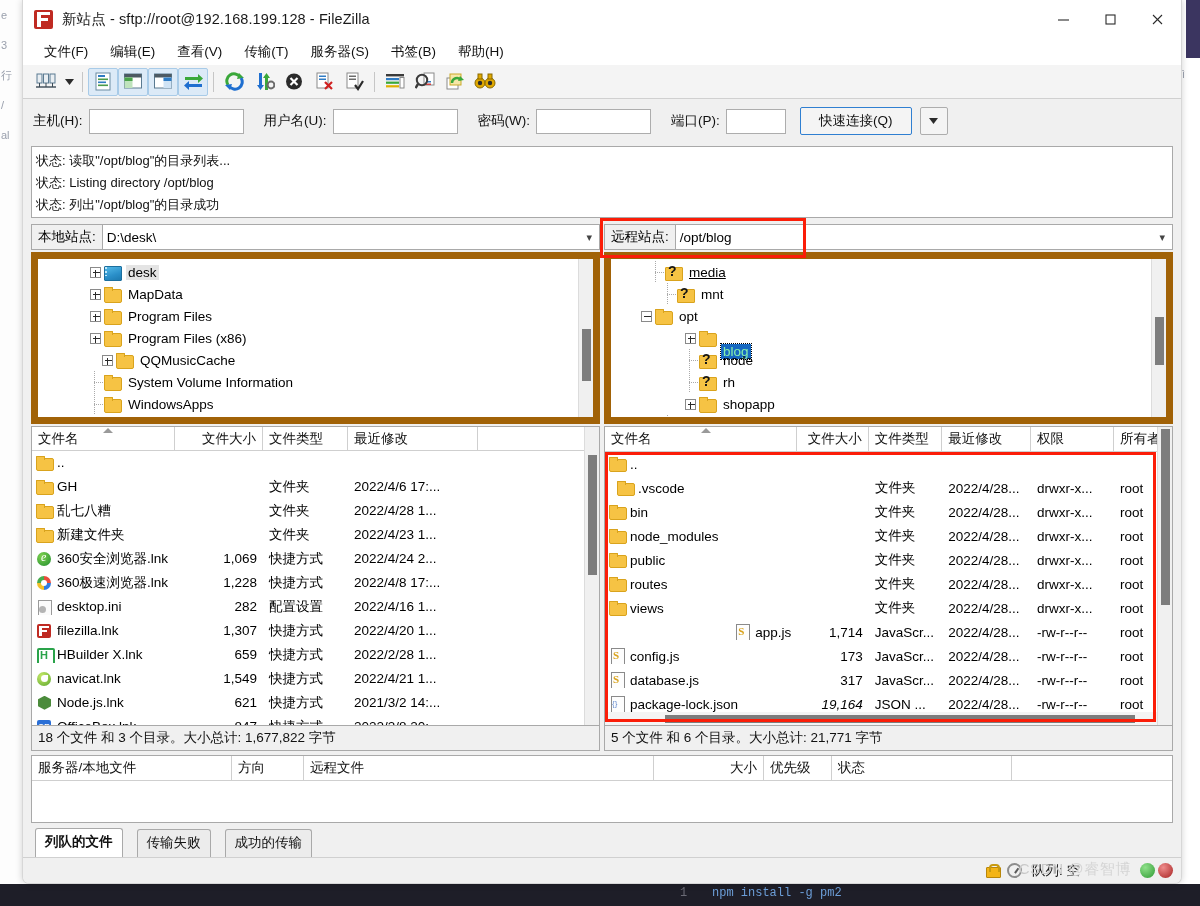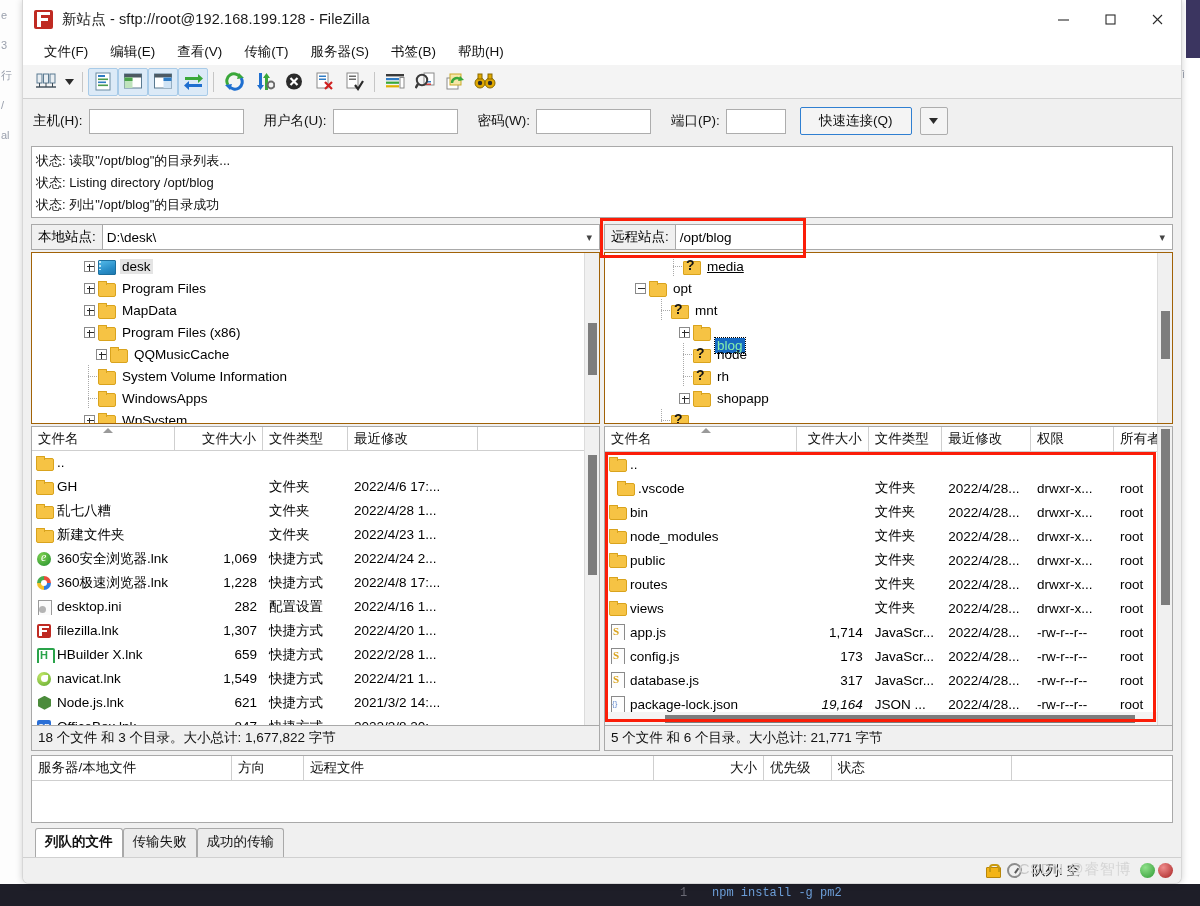--- a/index.html
+++ b/index.html
@@ -146,21 +146,21 @@
     justify-content: space-between;
   }
   .path-combo .chev { color: #444; font-size: 11px; padding-right: 3px; }
   .hl-rect {
     position: absolute; border: 3px solid #fb1d08; pointer-events: none; z-index: 5;
   }
 
   
   .trees { display: flex; margin: 2px 8px 0 8px; gap: 4px; height: 172px; }
   .tree-pane {
-    flex: 1 1 0; background: #fff; border: 1px solid #a16207; position: relative;
+    flex: 1 1 0; background: #fff; border: 7px solid #a16207; position: relative;
     overflow: hidden; display: flex;
   }
   .tree-body { flex: 1 1 auto; padding-top: 2px; overflow: hidden; position: relative; }
   .tree-row {
     display: flex; align-items: center; height: 22px; font-size: 13.5px;
     white-space: nowrap; padding-left: 4px;
   }
   .tw { width: 18px; height: 22px; display:flex; align-items:center; justify-content:center; position:relative; }
   .expander {
     width: 11px; height: 11px; border: 1px solid #8a8a8a; background: #fff;
@@ -345,21 +345,21 @@
     margin: 4px 8px 0 8px; height: 68px; background: #fff; border: 1px solid #a9a9a9;
     display: flex; flex-direction: column; overflow: hidden;
   }
   .qhead { display: flex; height: 25px; border-bottom: 1px solid #cfcfcf; }
   .qhead .hc {
     font-size: 13.5px; color: #111; padding: 3px 6px 0 6px;
     border-right: 1px solid #cfcfcf; white-space: nowrap; overflow: hidden;
   }
   .qhead .hc.num { text-align: right; }
 
-  .tabs { display: flex; margin: 5px 0 0 12px; gap: 0; }
+  .tabs { display: flex; margin: 5px 0 0 12px; gap: 14px; align-items: flex-end; }
   .tab {
     font-size: 13.5px; padding: 4px 9px 5px 9px; border: 1px solid #a9a9a9;
     border-bottom: none; border-radius: 3px 3px 0 0; background: #ececec; color: #111;
   }
   .tab.active { background: #ffffff; font-weight: bold; padding-bottom: 6px; }
   .tabpanel {
     margin: 0 8px; height: 34px; background: #fff; border: 1px solid #a9a9a9;
   }
 
   
@@ -636,28 +636,28 @@
               <span class="expander plus"></span>
             </div>
             <span class="ficon drive"></span>
             <span class="tree-label sel-gray">desk</span>
           </div>
           <div class="tree-row" style="padding-left: 48px;">
             <div class="tw">
               <span class="expander plus"></span>
             </div>
             <span class="ficon folder"></span>
+            <span class="tree-label">MapData</span>
+          </div>
+          <div class="tree-row" style="padding-left: 48px;">
+            <div class="tw">
+              <span class="expander plus"></span>
+            </div>
+            <span class="ficon folder"></span>
             <span class="tree-label">Program Files</span>
-          </div>
-          <div class="tree-row" style="padding-left: 48px;">
-            <div class="tw">
-              <span class="expander plus"></span>
-            </div>
-            <span class="ficon folder"></span>
-            <span class="tree-label">MapData</span>
           </div>
           <div class="tree-row" style="padding-left: 48px;">
             <div class="tw">
               <span class="expander plus"></span>
             </div>
             <span class="ficon folder"></span>
             <span class="tree-label">Program Files (x86)</span>
           </div>
           <div class="tree-row" style="padding-left: 60px;">
             <div class="tw">
@@ -690,42 +690,42 @@
             <span class="tree-label">WpSystem</span>
           </div>
         </div>
       <div class="vscroll">
         <div class="vthumb" style="top:70px;height:52px;"></div>
       </div>
     </div>
 
     <div class="tree-pane">
       <div class="tree-body" id="remote-tree">
-          <div class="tree-row" style="padding-left: 60px; text-decoration: underline;">
+          <div class="tree-row" style="padding-left: 36px; text-decoration: underline;">
             <div class="tw">
               <div class="dotline"></div>
               <div class="dotline h"></div>
             </div>
             <span class="ficon unknown"></span>
             <span class="tree-label">media</span>
           </div>
+          <div class="tree-row" style="padding-left: 48px;">
+            <div class="tw">
+              <div class="dotline"></div>
+              <div class="dotline h"></div>
+            </div>
+            <span class="ficon unknown"></span>
+            <span class="tree-label">mnt</span>
+          </div>
           <div class="tree-row" style="padding-left: 26px;">
             <div class="tw">
               <span class="expander"></span>
             </div>
             <span class="ficon folder"></span>
             <span class="tree-label">opt</span>
-          </div>
-          <div class="tree-row" style="padding-left: 48px;">
-            <div class="tw">
-              <div class="dotline"></div>
-              <div class="dotline h"></div>
-            </div>
-            <span class="ficon unknown"></span>
-            <span class="tree-label">mnt</span>
           </div>
           <div class="tree-row" style="padding-left: 70px;">
             <div class="tw">
               <span class="expander plus"></span>
             </div>
             <span class="ficon folder"></span>
             <span class="tree-label sel-blue">blog</span>
           </div>
           <div class="tree-row" style="padding-left: 70px;">
             <div class="tw">
@@ -971,21 +971,21 @@
               <span class="ico folder"></span>
               <span>views</span>
             </div>
             <div class="lcell num" style="width: 74px;"></div>
             <div class="lcell" style="width: 76px;">文件夹</div>
             <div class="lcell" style="width: 92px;">2022/4/28...</div>
             <div class="lcell" style="width: 86px;">drwxr-x...</div>
             <div class="lcell" style="width: 60px;">root</div>
           </div>
           <div class="lrow">
-            <div class="lcell name" style="width: 200px;">
+            <div class="lcell name" style="width: 200px; justify-content: flex-end;">
               <span class="ico js"></span>
               <span>app.js</span>
             </div>
             <div class="lcell num" style="width: 74px;">1,714</div>
             <div class="lcell" style="width: 76px;">JavaScr...</div>
             <div class="lcell" style="width: 92px;">2022/4/28...</div>
             <div class="lcell" style="width: 86px;">-rw-r--r--</div>
             <div class="lcell" style="width: 60px;">root</div>
           </div>
           <div class="lrow">

